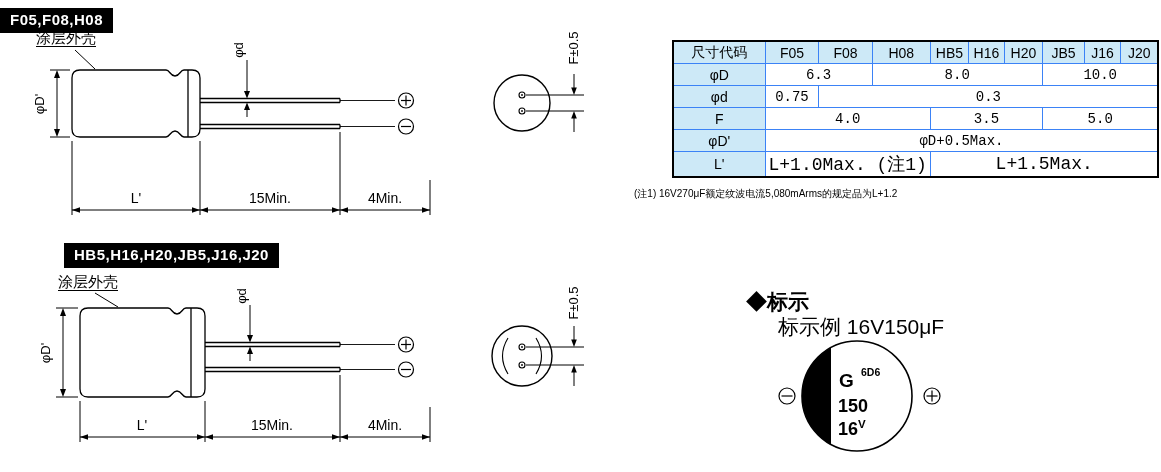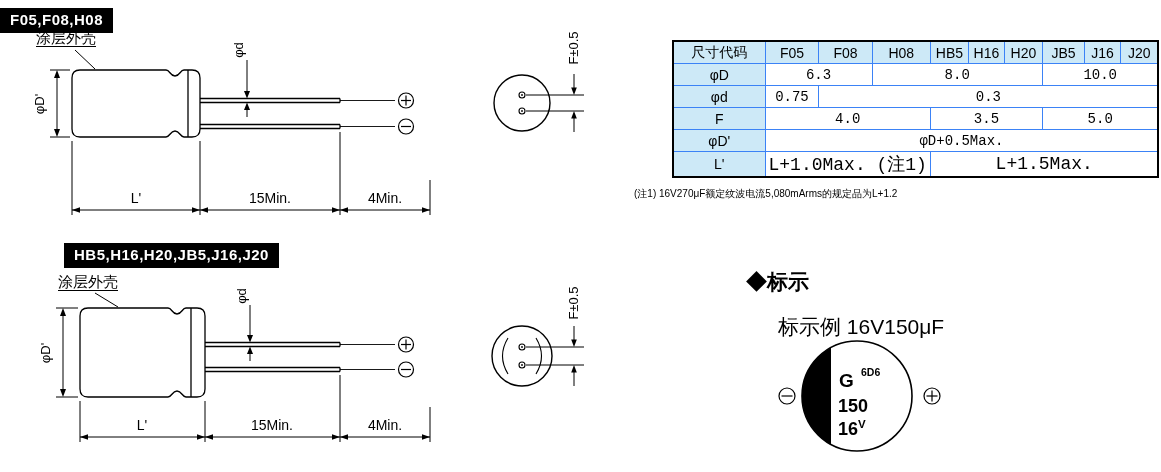--- a/index.html
+++ b/index.html
@@ -19,21 +19,21 @@
   table.spec-table{position:absolute;left:672px;top:40px;border-collapse:collapse;
                    border:2px solid #000;font-size:14px;text-align:center;table-layout:fixed;}
   .spec-table th,.spec-table td{border:1px solid #3b82f6;height:21px;padding:0 3px;
                    font-weight:normal;white-space:nowrap;overflow:hidden;}
   .spec-table th{background:#cde9f7;}
   .spec-table td{background:#fff;font-family:Liberation Mono, monospace;}
   .small-cell{font-size:18px;}
 
   .table-note{position:absolute;left:634px;top:187px;font-size:10px;white-space:nowrap;}
 
-  .marking-title{position:absolute;left:746px;top:268px;font-size:21px;font-weight:bold;}
+  .marking-title{position:absolute;left:746px;top:288px;font-size:21px;font-weight:bold;}
   .marking-example{position:absolute;left:778px;top:313px;font-size:21px;}
   .marking-svg{position:absolute;left:760px;top:330px;}
   .marking-svg text{font-family:"Liberation Sans",sans-serif;fill:#000;font-weight:bold;}
 </style>
 </head>
 <body>
 
 <div class="page">
 
   <div class="group-label" style="left:0;top:8px;">F05,F08,H08</div>

